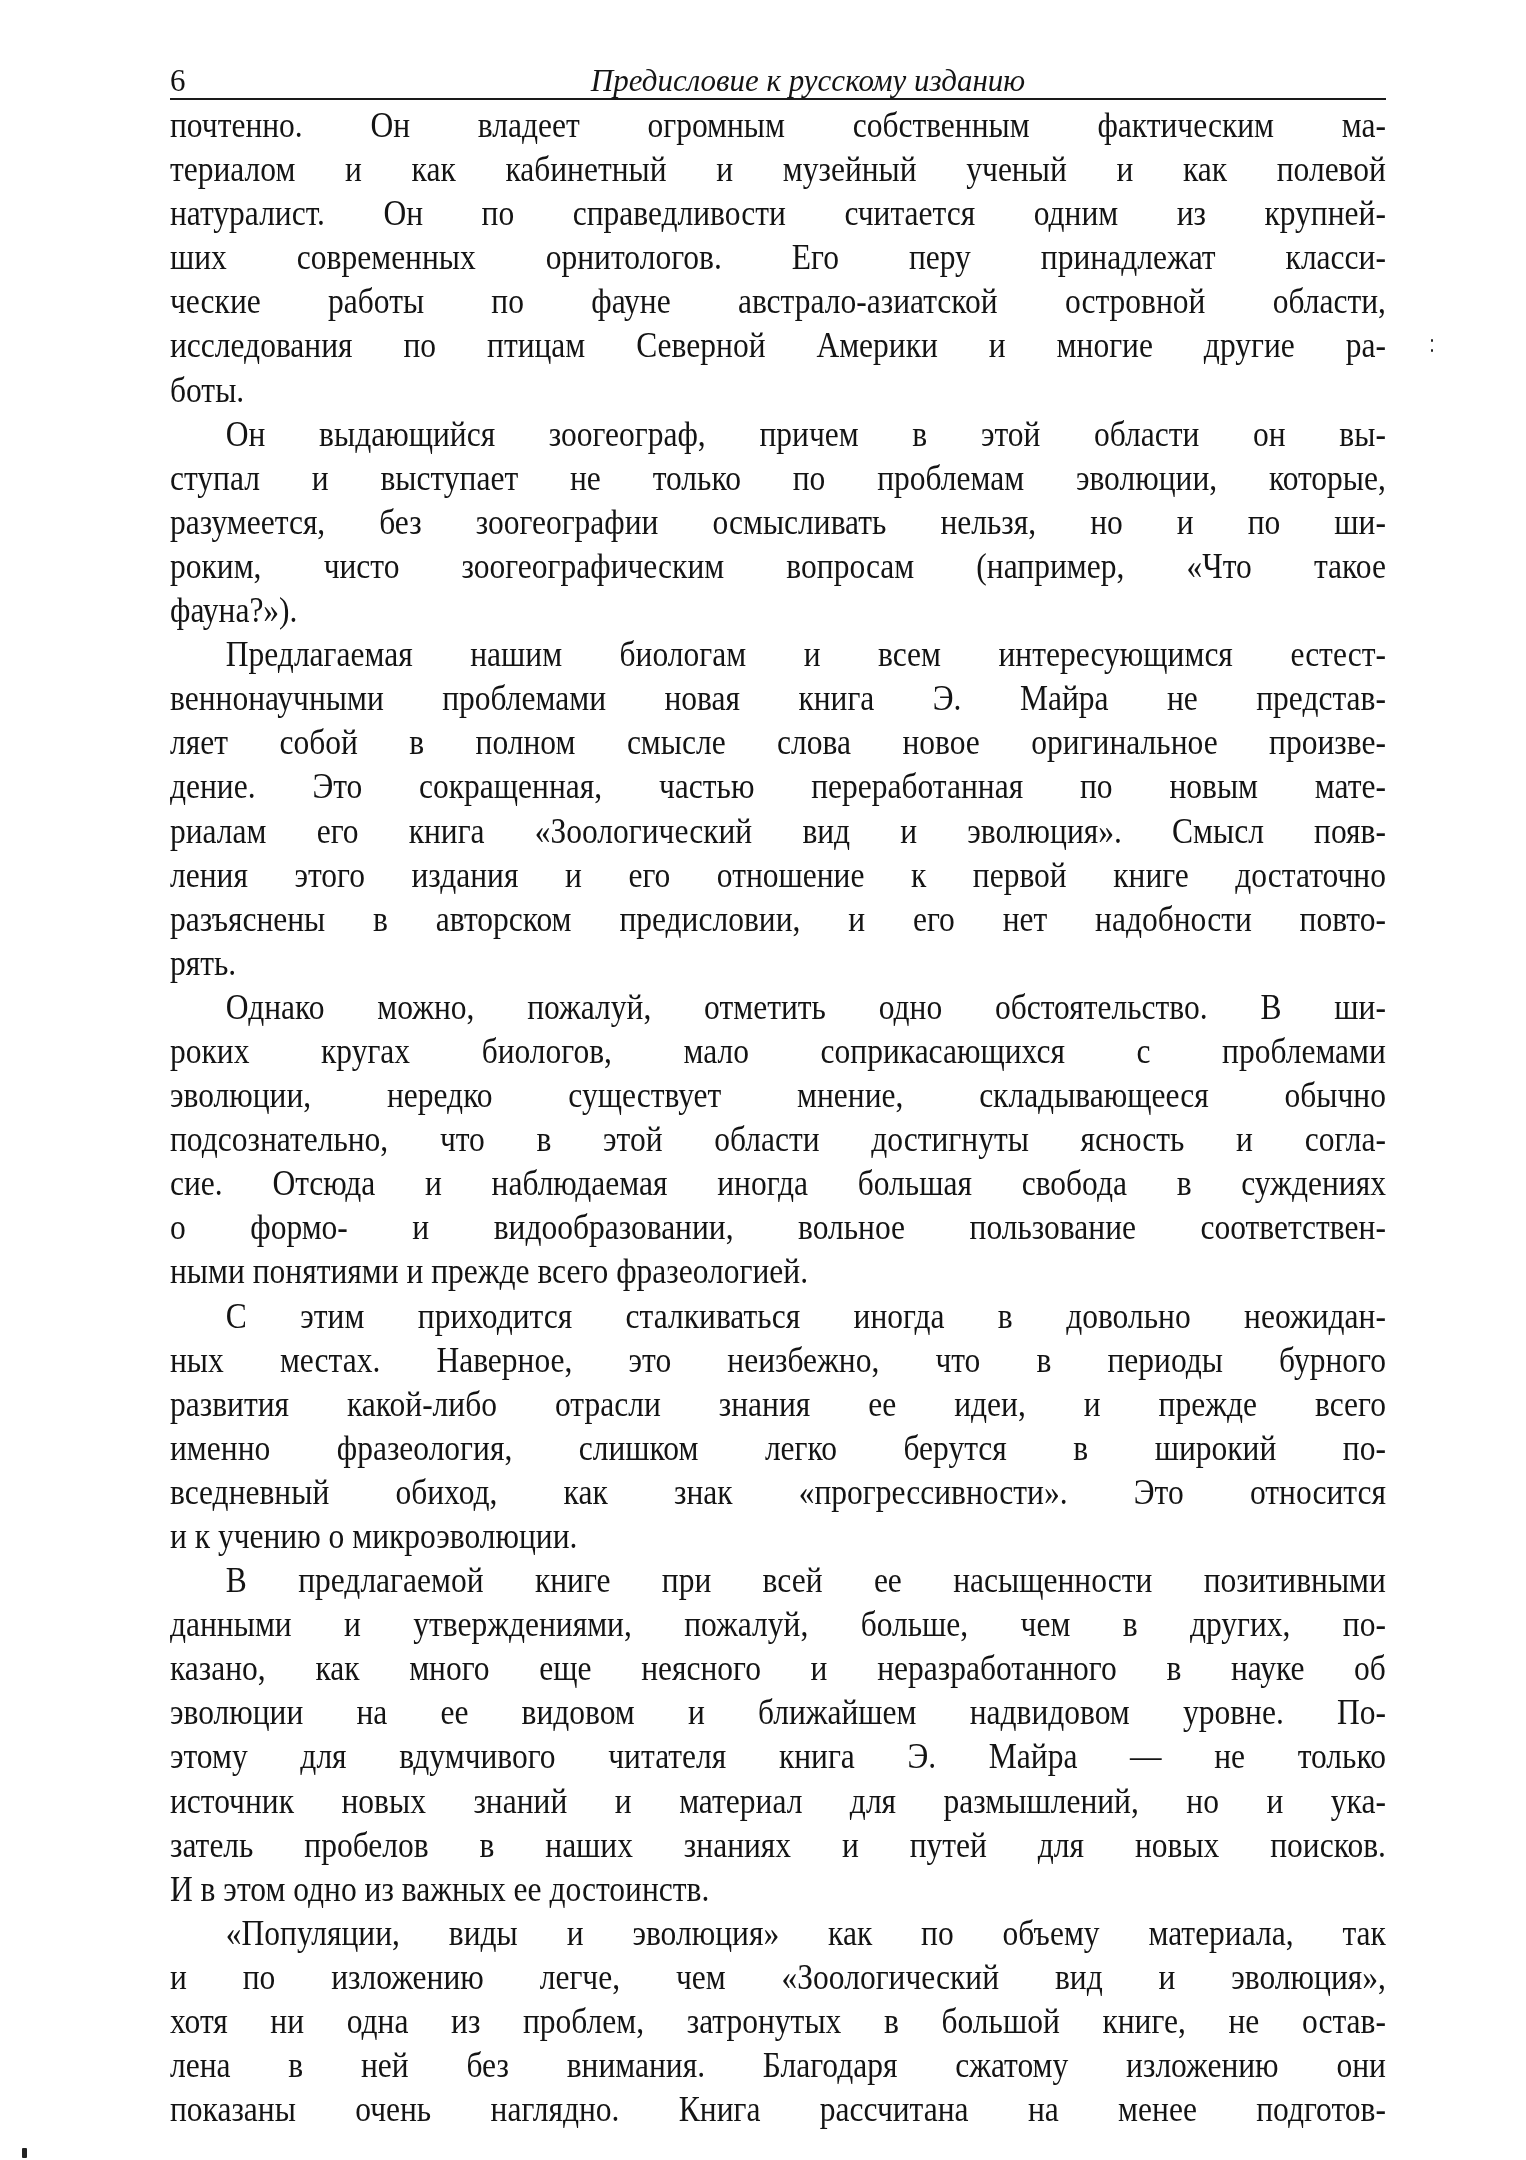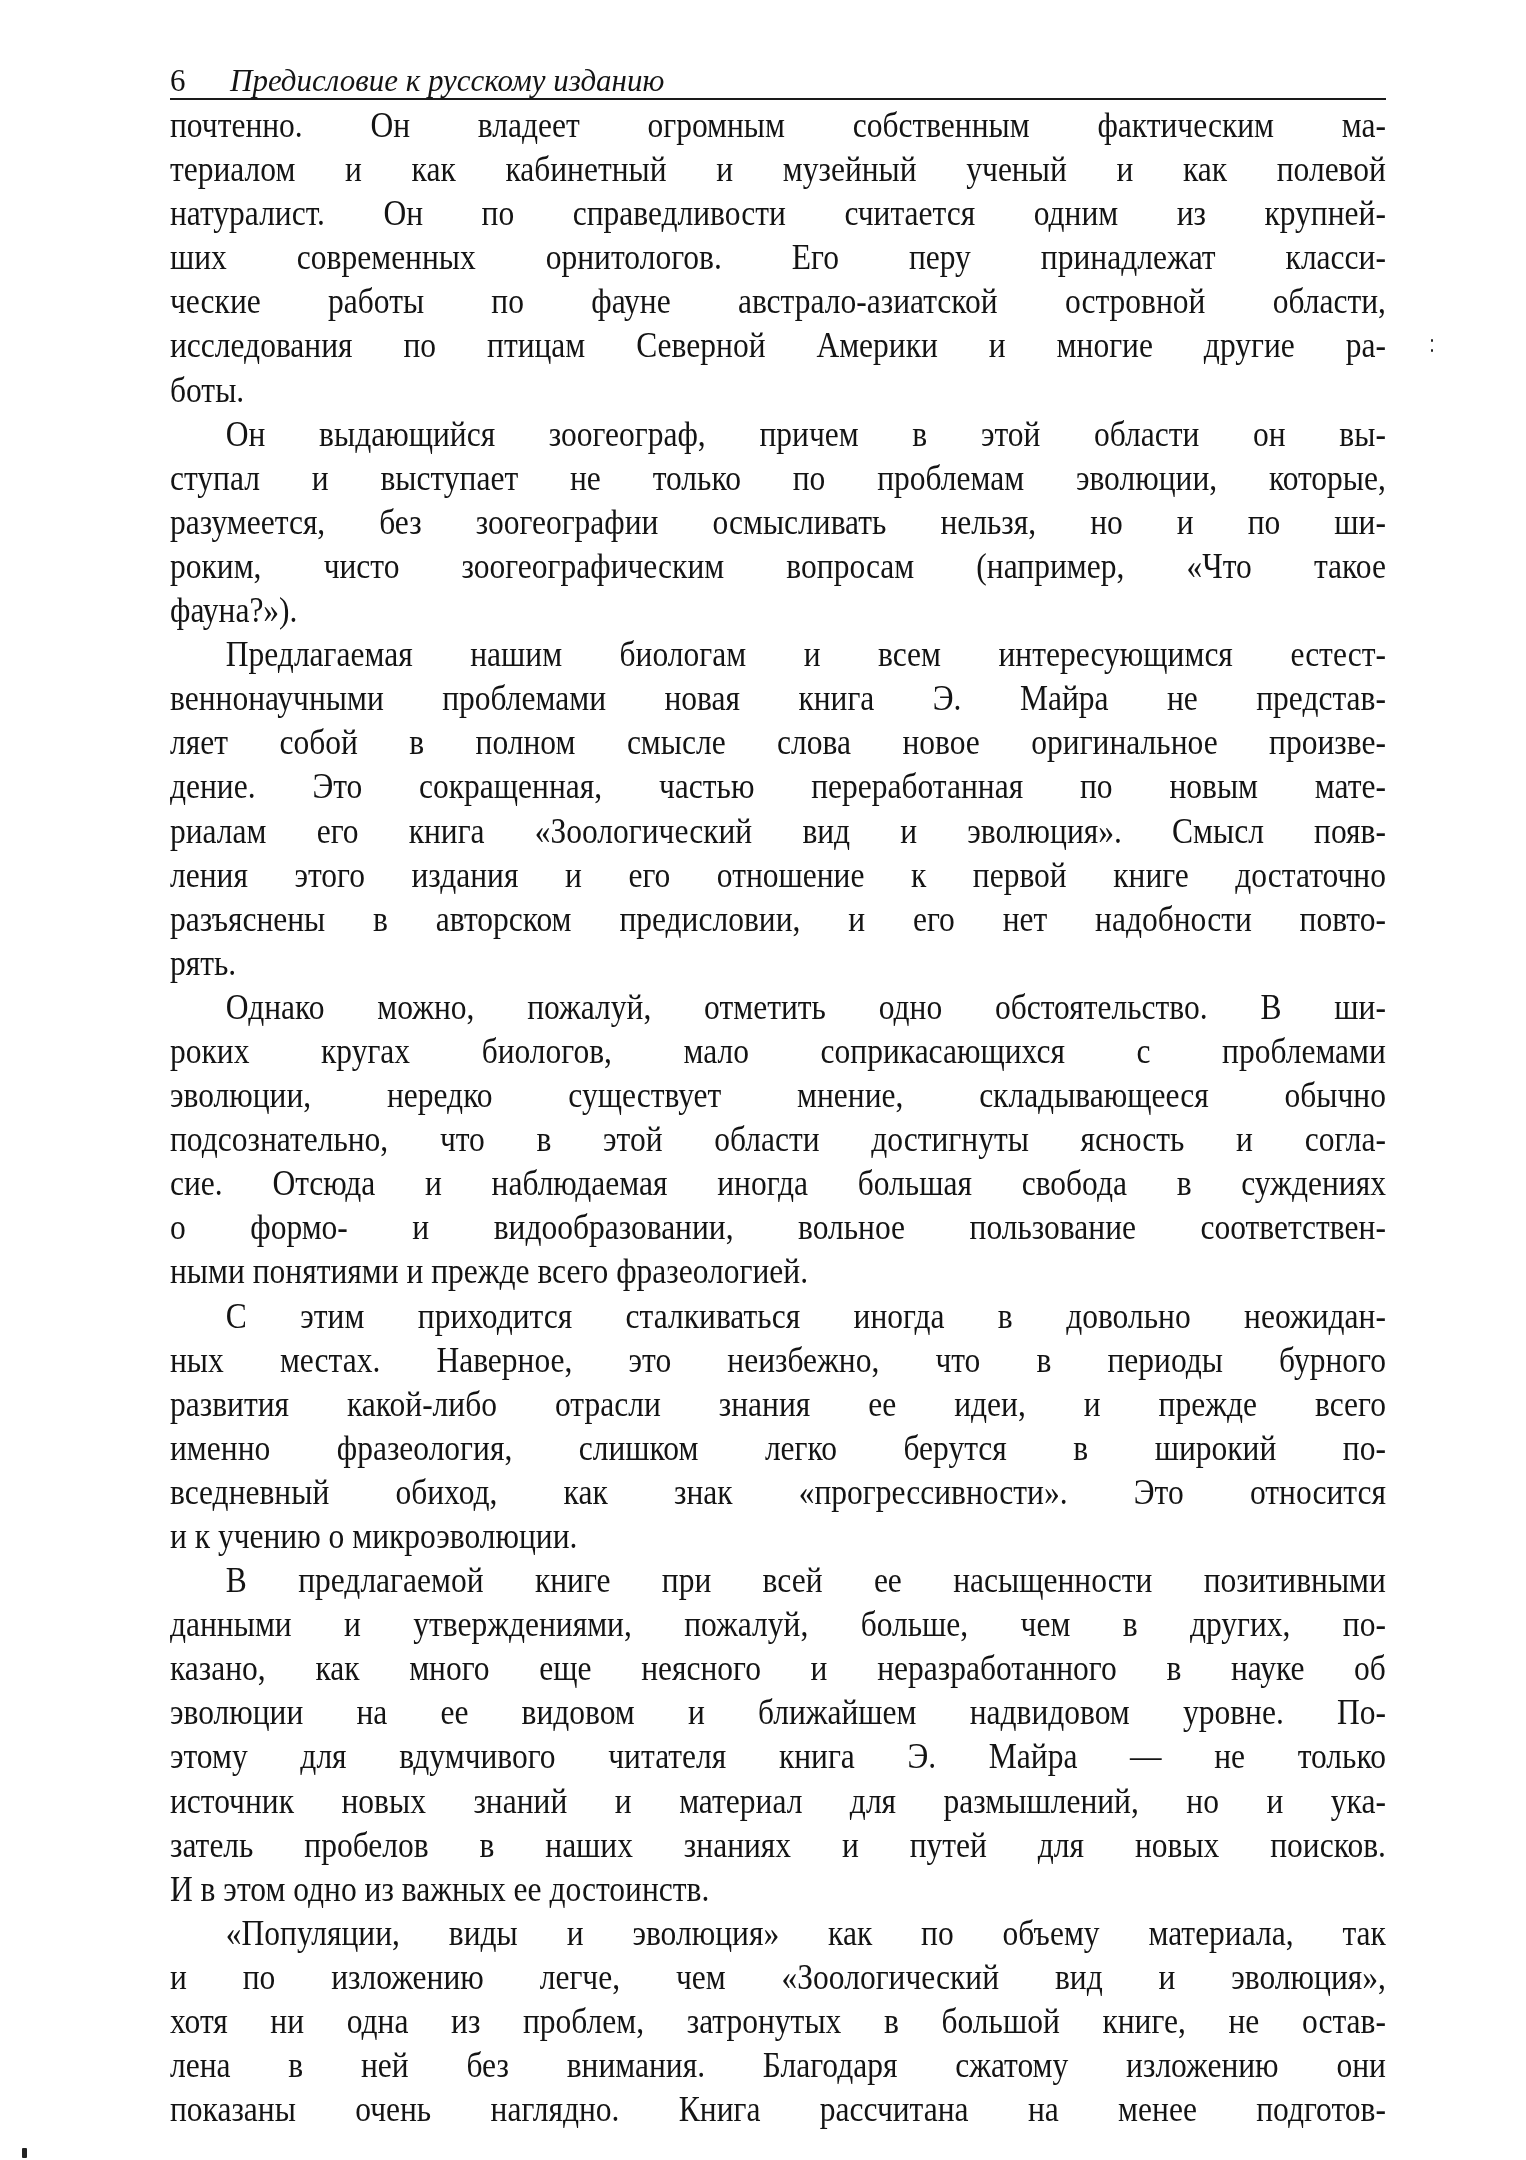--- a/index.html
+++ b/index.html
@@ -9,21 +9,21 @@
     font-family: "Liberation Serif", "DejaVu Serif", serif;
     color: #141414;
   }
   .header {
     position: relative; height: 40px;
     border-bottom: 2px solid #1a1a1a;
     font-size: 31px; line-height: 38px;
   }
   .header .pagenum { position: absolute; left: 0; top: 4px; }
   .header .running {
-    position: absolute; left: 0; right: 0; 
+    position: absolute; left: 0; right: 0; text-align: center;
     font-style: italic; top: 4px; padding-left: 60px;
   }
   .body { margin-top: 4px; font-size: 35px; line-height: 44.1px; transform: scaleX(0.9); transform-origin: left top; width: 1351px; }
   .para { margin: 0; text-align: justify; text-align-last: left; }
   .line { display: block; text-align: justify; text-align-last: justify; white-space: nowrap; height: 44.1px; }
   .line.last { text-align-last: left; }
   .line.indent { padding-left: 62px; }
   .speck { position: absolute; background: #222; border-radius: 1px; }
 </style>
 </head>

